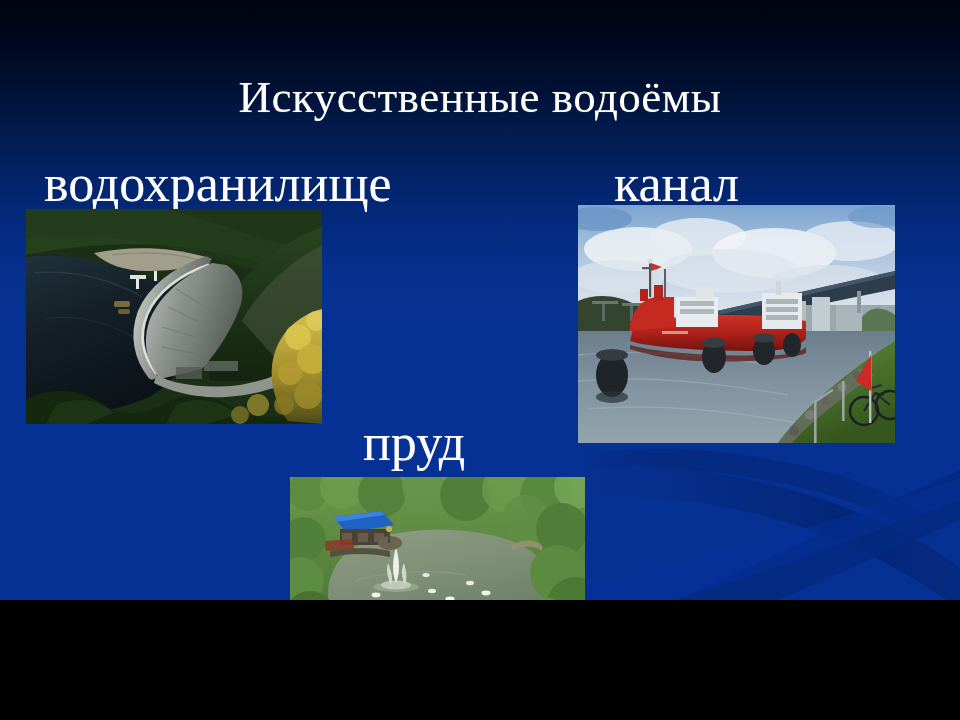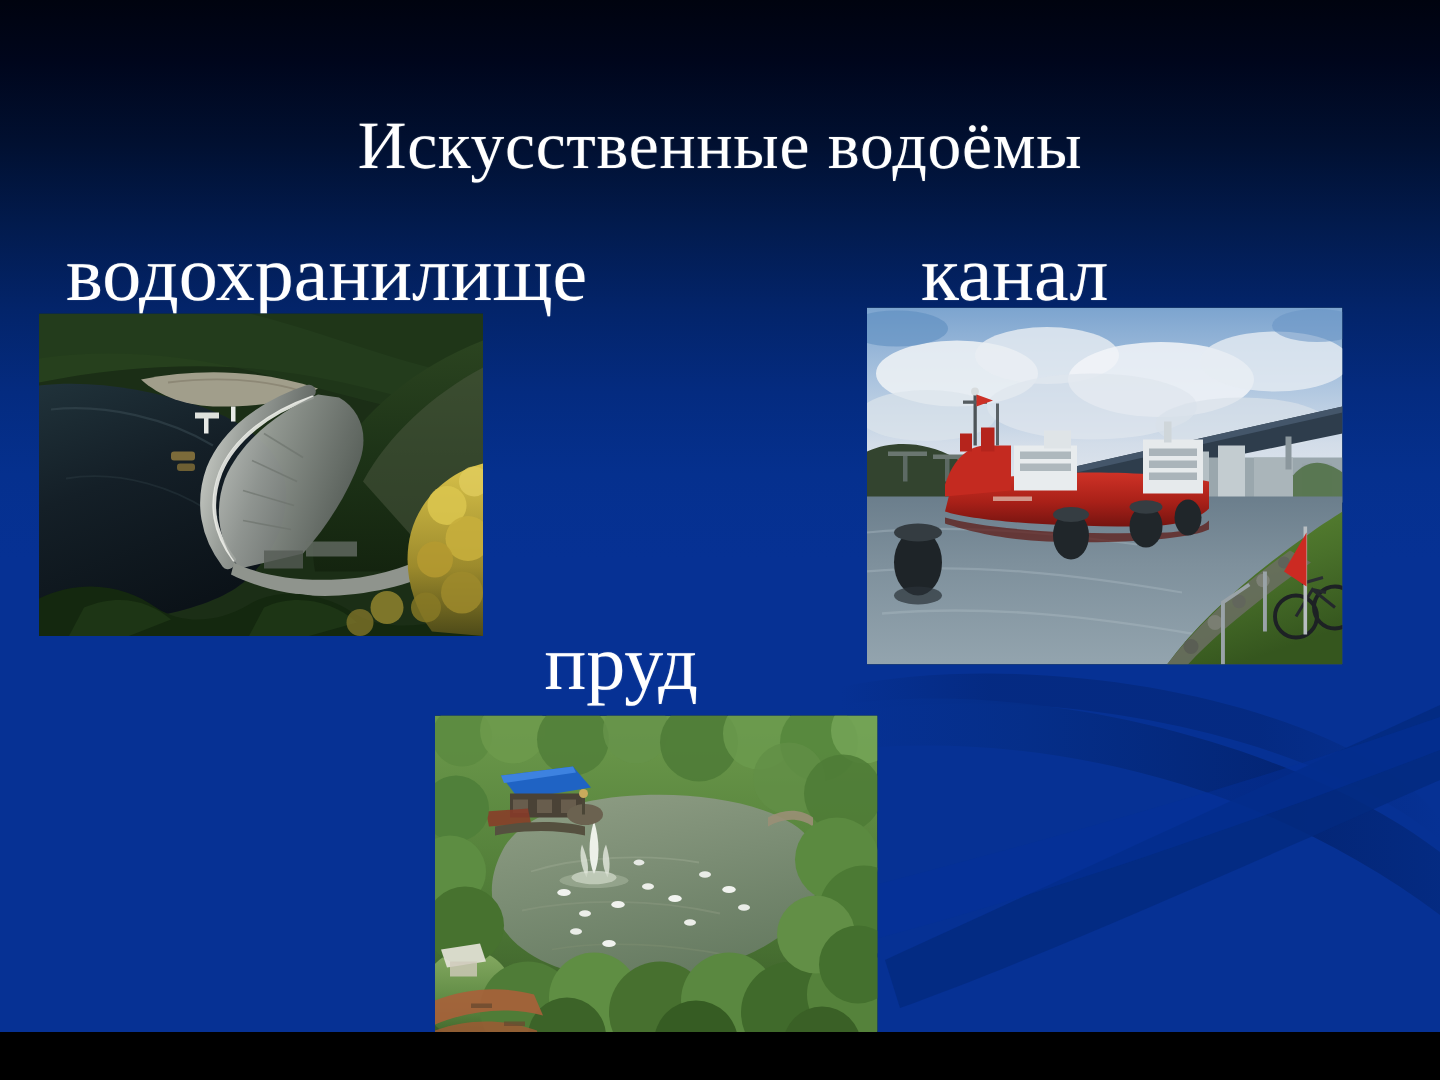--- a/index.html
+++ b/index.html
@@ -3,21 +3,21 @@
 <meta charset="utf-8">
 <style>
   html, body {
     margin: 0;
     padding: 0;
     background: #000000;
   }
   .slide {
     position: relative;
     width: 960px;
-    height: 688px;
+    height: 600px;
     overflow: hidden;
     font-family: "Liberation Serif", "DejaVu Serif", serif;
     background: linear-gradient(to bottom,
         #00030f 0%,
         #00061c 6%,
         #011031 14%,
         #021b4e 22%,
         #03246a 30%,
         #042b80 38%,
         #05308e 46%,

